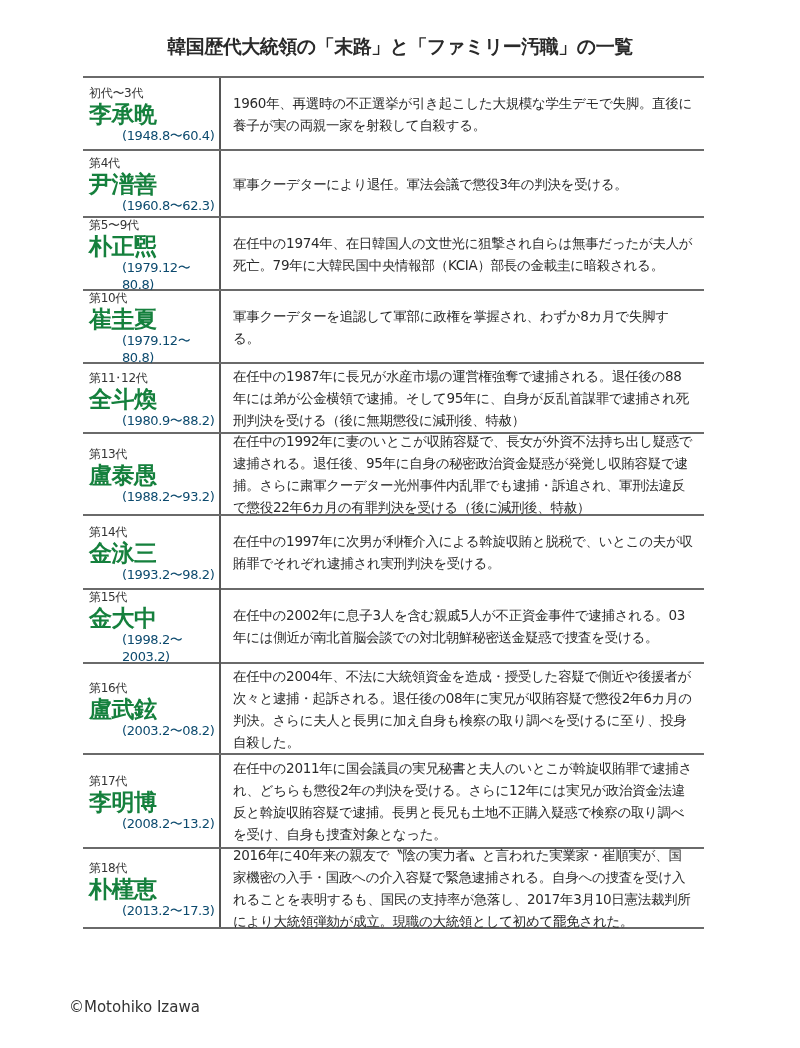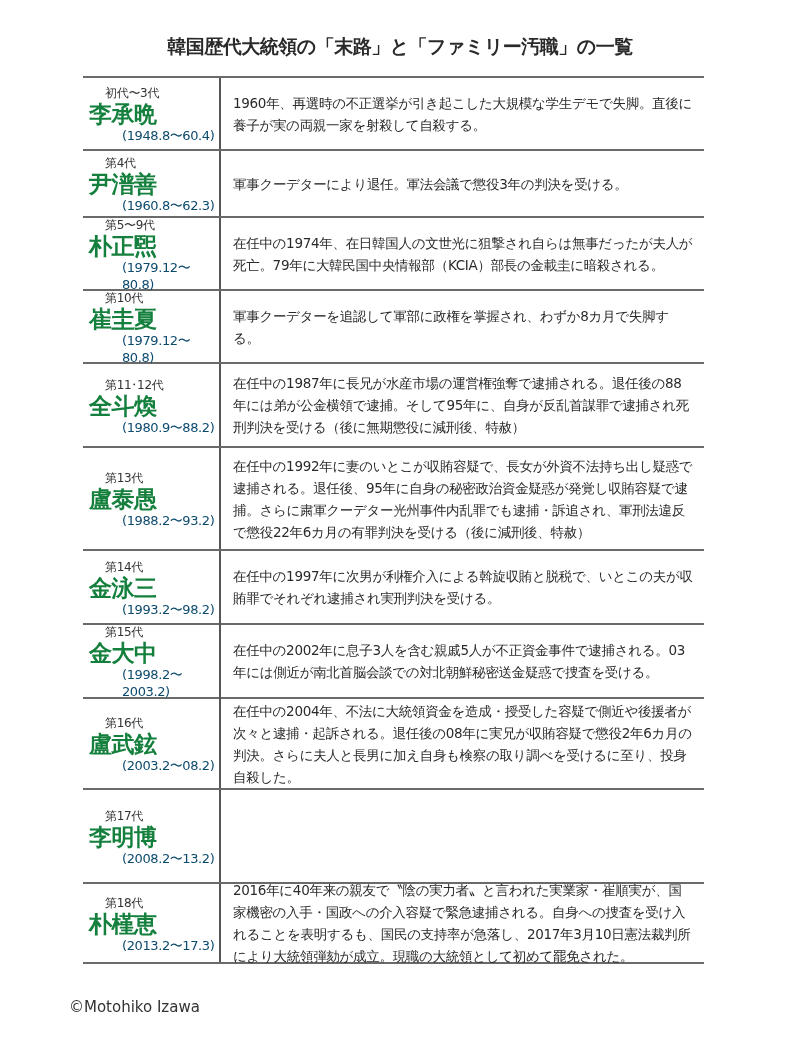--- a/index.html
+++ b/index.html
@@ -5,21 +5,21 @@
   html, body { margin: 0; padding: 0; background: #ffffff; }
   body { width: 800px; height: 1048px; position: relative; overflow: hidden;
          font-family: "DejaVu Sans", "Liberation Sans", sans-serif; color: #2b2b2b; }
   .title { position: absolute; left: 0; top: 34px; width: 800px; text-align: center;
            font-size: 19px; font-weight: bold; color: #2a2a2a; letter-spacing: -0.5px; }
   .table { position: absolute; left: 83px; top: 76px; width: 621px;
            border-top: 2px solid #6a6a6a; }
   .row { display: flex; border-bottom: 2px solid #6a6a6a; box-sizing: border-box; }
   .left { width: 138px; border-right: 2px solid #555; box-sizing: border-box;
           padding: 3px 0 0 6px; display: flex; flex-direction: column; justify-content: center; }
-  .gen { font-size: 12px; color: #333; line-height: 15px; letter-spacing: -0.3px; margin-left: 16px; }
+  .gen { font-size: 12px; color: #333; line-height: 15px; letter-spacing: -0.3px; }
   .name { font-size: 23px; font-weight: bold; color: #15803d; line-height: 26px; letter-spacing: -0.5px; }
   .term { font-size: 13px; color: #0c4a6e; line-height: 17px; letter-spacing: -0.4px; margin-left: 33px; }
   .right { flex: 1; padding: 0 10px 0 12px; display: flex; align-items: center; }
   .desc { font-size: 13.5px; line-height: 22px; color: #2a2a2a; letter-spacing: -0.3px; }
   .credit { position: absolute; left: 69px; top: 998px; font-size: 15px; color: #333; }
 </style>
 </head>
 <body>
 
 <div class="title">韓国歴代大統領の「末路」と「ファミリー汚職」の一覧</div>
@@ -58,31 +58,31 @@
     <div class="row" style="height: 73px;">
       <div class="left">
         <span class="gen">第10代</span>
         <span class="name">崔圭夏</span>
         <span class="term">(1979.12〜80.8)</span>
       </div>
       <div class="right">
         <span class="desc">軍事クーデターを追認して軍部に政権を掌握され、わずか8カ月で失脚する。</span>
       </div>
     </div>
-    <div class="row" style="height: 84px;">
+    <div class="row" style="height: 70px;">
       <div class="left">
         <span class="gen">第11･12代</span>
         <span class="name">全斗煥</span>
         <span class="term">(1980.9〜88.2)</span>
       </div>
       <div class="right">
         <span class="desc">在任中の1987年に長兄が水産市場の運営権強奪で逮捕される。退任後の88年には弟が公金横領で逮捕。そして95年に、自身が反乱首謀罪で逮捕され死刑判決を受ける（後に無期懲役に減刑後、特赦）</span>
       </div>
     </div>
-    <div class="row" style="height: 103px;">
+    <div class="row" style="height: 82px;">
       <div class="left">
         <span class="gen">第13代</span>
         <span class="name">盧泰愚</span>
         <span class="term">(1988.2〜93.2)</span>
       </div>
       <div class="right">
         <span class="desc">在任中の1992年に妻のいとこが収賄容疑で、長女が外資不法持ち出し疑惑で逮捕される。退任後、95年に自身の秘密政治資金疑惑が発覚し収賄容疑で逮捕。さらに粛軍クーデター光州事件内乱罪でも逮捕・訴追され、軍刑法違反で懲役22年6カ月の有罪判決を受ける（後に減刑後、特赦）</span>
       </div>
     </div>
     <div class="row" style="height: 74px;">
@@ -114,20 +114,23 @@
       <div class="right">
         <span class="desc">在任中の2004年、不法に大統領資金を造成・授受した容疑で側近や後援者が次々と逮捕・起訴される。退任後の08年に実兄が収賄容疑で懲役2年6カ月の判決。さらに夫人と長男に加え自身も検察の取り調べを受けるに至り、投身自殺した。</span>
       </div>
     </div>
     <div class="row" style="height: 94px;">
       <div class="left">
         <span class="gen">第17代</span>
         <span class="name">李明博</span>
         <span class="term">(2008.2〜13.2)</span>
       </div>
+      <div class="right">
+        <span class="desc">在任中の2011年に国会議員の実兄秘書と夫人のいとこが斡旋収賄罪で逮捕され、どちらも懲役2年の判決を受ける。さらに12年には実兄が政治資金法違反と斡旋収賄容疑で逮捕。長男と長兄も土地不正購入疑惑で検察の取り調べを受け、自身も捜査対象となった。</span>
+      </div>
     </div>
     <div class="row" style="height: 80px;">
       <div class="left">
         <span class="gen">第18代</span>
         <span class="name">朴槿恵</span>
         <span class="term">(2013.2〜17.3)</span>
       </div>
       <div class="right">
         <span class="desc">2016年に40年来の親友で〝陰の実力者〟と言われた実業家・崔順実が、国家機密の入手・国政への介入容疑で緊急逮捕される。自身への捜査を受け入れることを表明するも、国民の支持率が急落し、2017年3月10日憲法裁判所により大統領弾劾が成立。現職の大統領として初めて罷免された。</span>
       </div>

